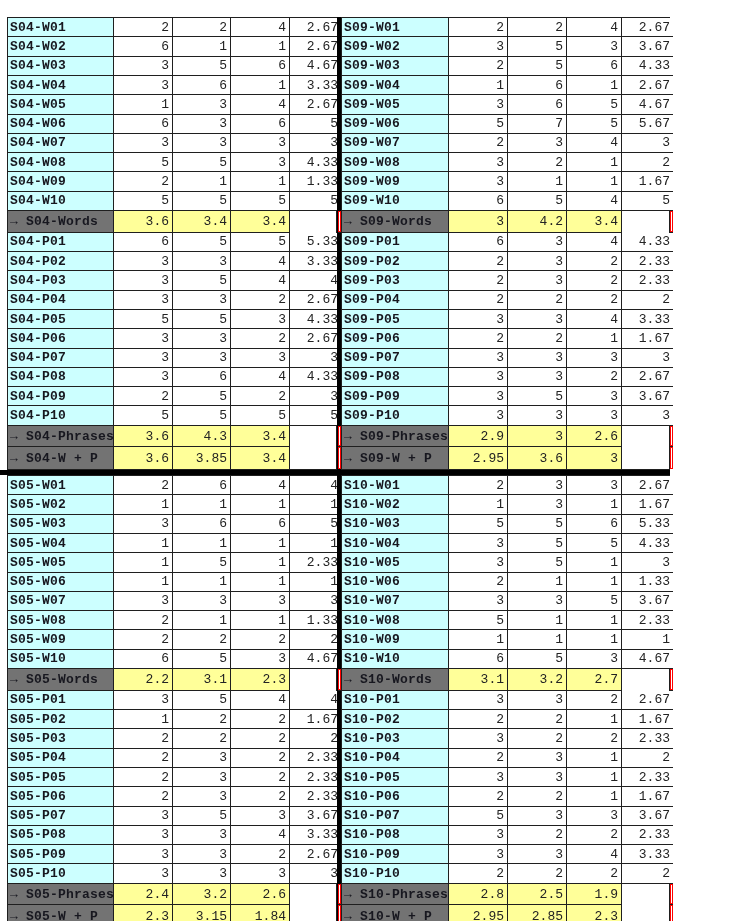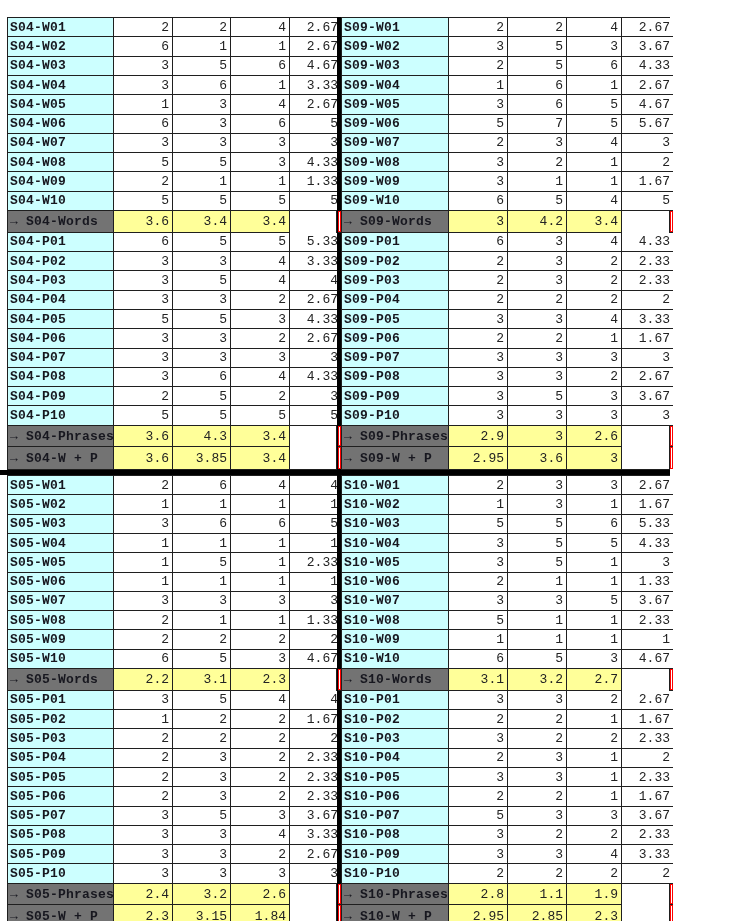--- a/index.html
+++ b/index.html
@@ -670,21 +670,21 @@
         <div class="row">
           <div class="cell label">S10-P10</div>
           <div class="cell num">2</div>
           <div class="cell num">2</div>
           <div class="cell num">2</div>
           <div class="cell num avg">2</div>
         </div>
         <div class="row summary">
           <div class="cell label">→ S10-Phrases</div>
           <div class="cell num">2.8</div>
-          <div class="cell num">1.1</div>
+          <div class="cell num">2.5</div>
           <div class="cell num">1.9</div>
           <div class="cell num avg hl">2.4</div>
         </div>
         <div class="row summary">
           <div class="cell label">→ S10-W + P</div>
           <div class="cell num">2.95</div>
           <div class="cell num">2.85</div>
           <div class="cell num">2.3</div>
           <div class="cell num avg hl">2.7</div>
         </div>

